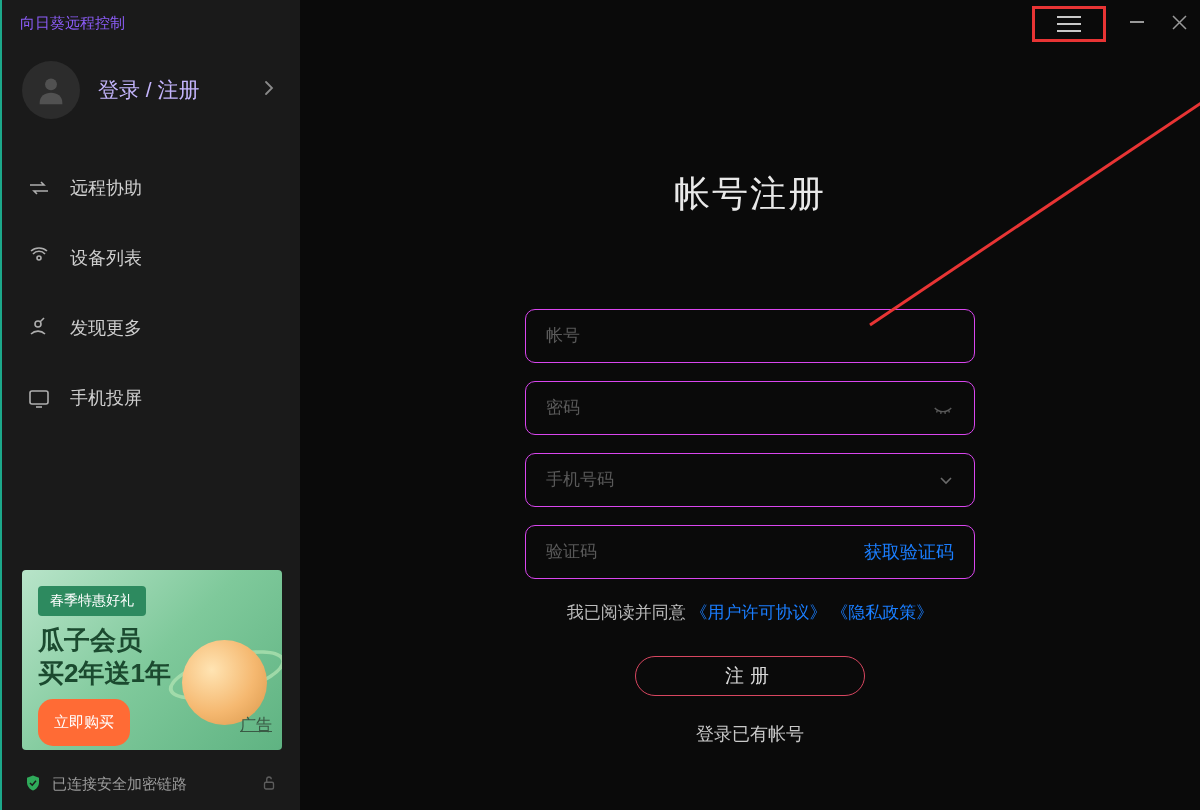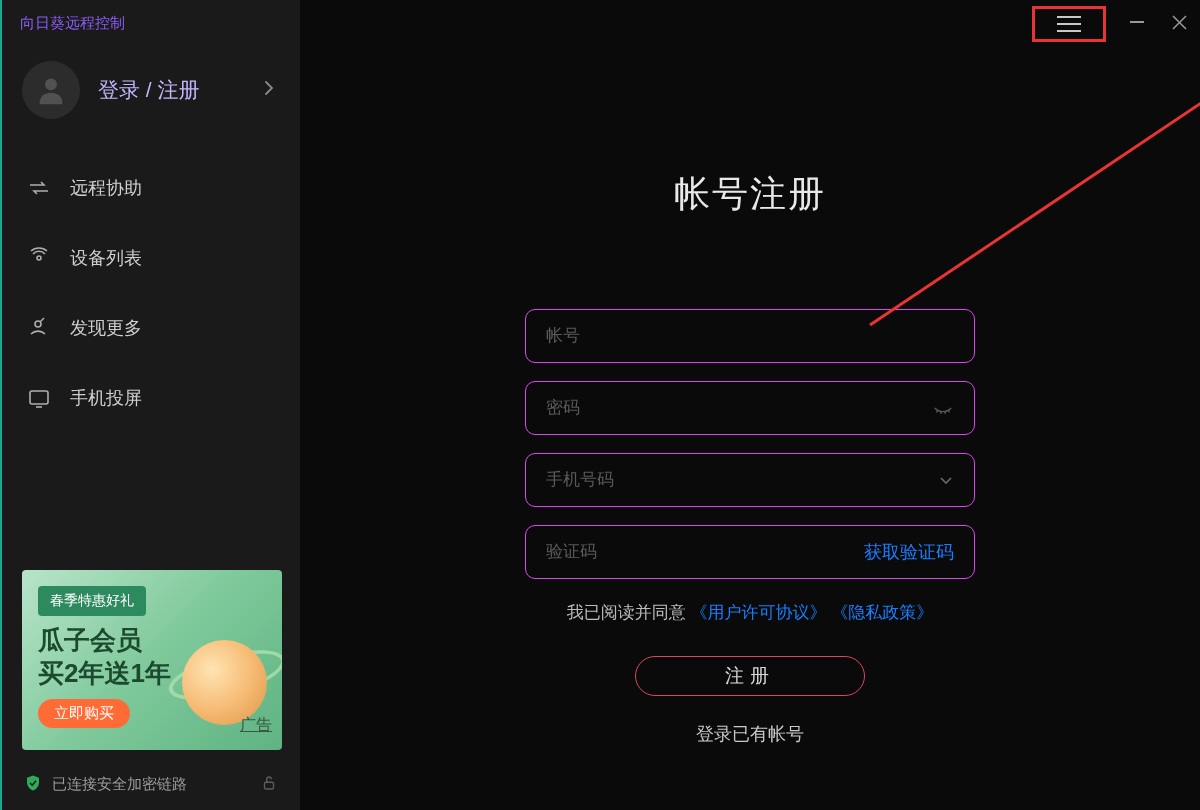--- a/index.html
+++ b/index.html
@@ -11,21 +11,21 @@
 .avatar { width:58px; height:58px; border-radius:50%; background:#2c2c2c; display:flex; align-items:center; justify-content:center; margin-right:18px; }
 .avatar svg { width:34px; height:34px; opacity:0.6; }
 .login-text { color:#c4b5fd; font-size:21px; font-weight:500; flex:1; }
 .chev-r { color:#8a8a8a; font-size:18px; margin-right:6px; }
 .nav { display:flex; flex-direction:column; padding-top:10px; }
 .nav-item { display:flex; align-items:center; padding:22px 24px; cursor:pointer; color:#cfcfcf; font-size:18px; }
 .nav-item .ico { width:26px; height:26px; margin-right:18px; display:flex; align-items:center; justify-content:center; opacity:0.85; }
 .promo { position:absolute; left:20px; bottom:60px; width:260px; height:180px; background:linear-gradient(135deg,#b8e4c9,#7fc99b,#5fb382); border-radius:4px; overflow:hidden; }
 .promo-badge { background:#2d8a5f; color:#fff; font-size:14px; padding:6px 12px; border-radius:4px; display:inline-block; margin:16px 0 0 16px; }
 .promo-title { color:#1b4a2f; font-size:26px; font-weight:700; line-height:1.25; padding:8px 0 0 16px; }
-.promo-btn { background:#ff6b35; color:#fff; font-size:15px; padding:5px 16px; border-radius:15px; display:inline-block; margin:10px 0 0 16px; cursor:pointer; }
+.promo-btn { background:#ff6b35; color:#fff; font-size:15px; padding:14px 16px; border-radius:15px; display:inline-block; margin:10px 0 0 16px; cursor:pointer; }
 .promo-adtag { position:absolute; right:10px; bottom:14px; color:#3a5a45; font-size:16px;text-decoration:underline; }
 .promo-planet { position:absolute; right:15px; bottom:25px; width:85px; height:85px; border-radius:50%; background:radial-gradient(circle at 35% 35%, #ffe4b3, #f5b870 55%, #d89548); }
 .promo-ring { position:absolute; right:-5px; bottom:55px; width:120px; height:40px; border:4px solid rgba(180,230,180,0.7); border-radius:50%; transform:rotate(-15deg); }
 .status-row { position:absolute; left:0; bottom:0; width:100%; height:52px; display:flex; align-items:center; padding:0 22px; color:#9a9a9a; font-size:15px; }
 .shield-ico { color:#2faa5a; margin-right:10px; }
 .lock-ico { margin-left:auto; opacity:0.6; }
 .main { flex:1; background:#0a0a0a; position:relative; display:flex; flex-direction:column; align-items:center; }
 .window-controls { position:absolute; top:0; right:0; display:flex; align-items:center; height:44px; }
 .menu-btn { width:74px; height:36px; border:3px solid #e83434; display:flex; align-items:center; justify-content:center; cursor:pointer; margin-right:10px; margin-top:4px; }
 .hamb { width:24px; height:2px; background:#c8c8c8; position:relative; }

